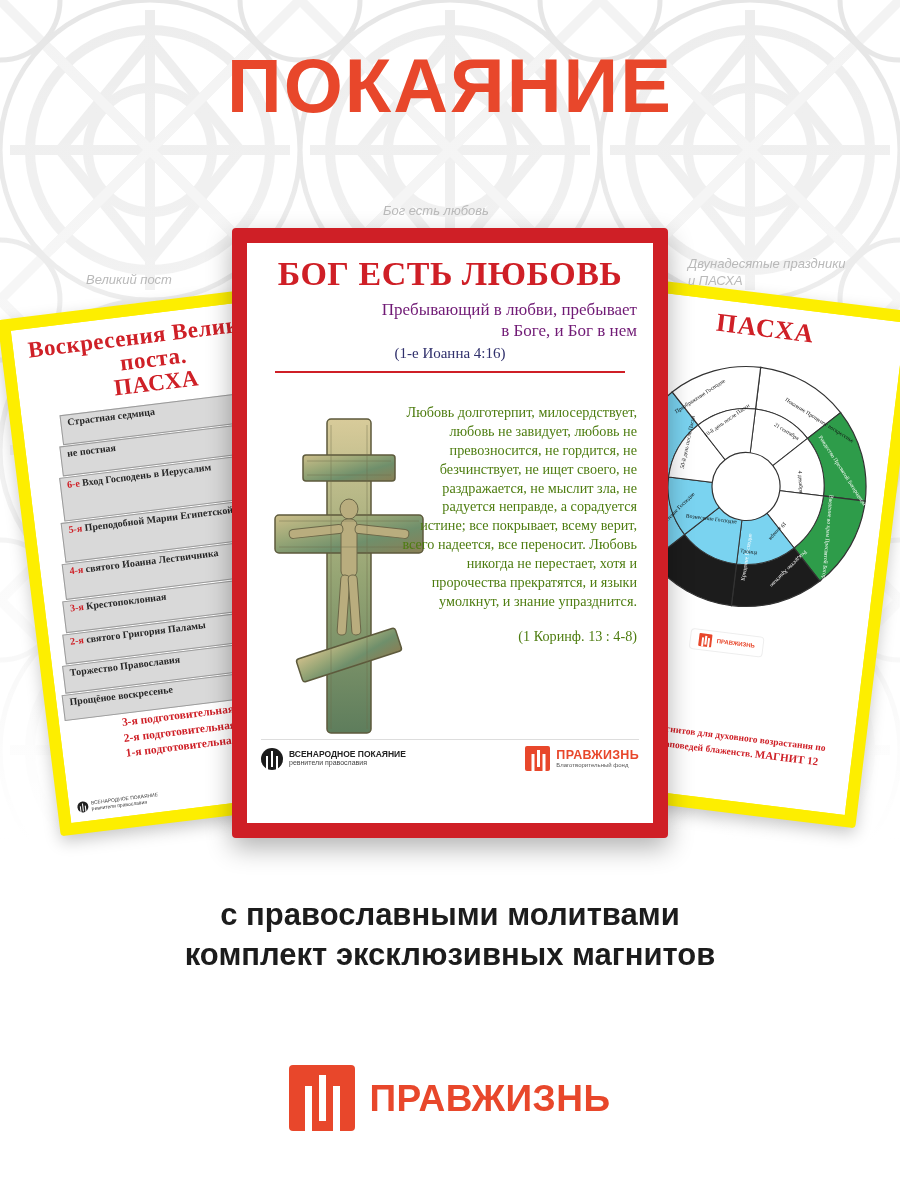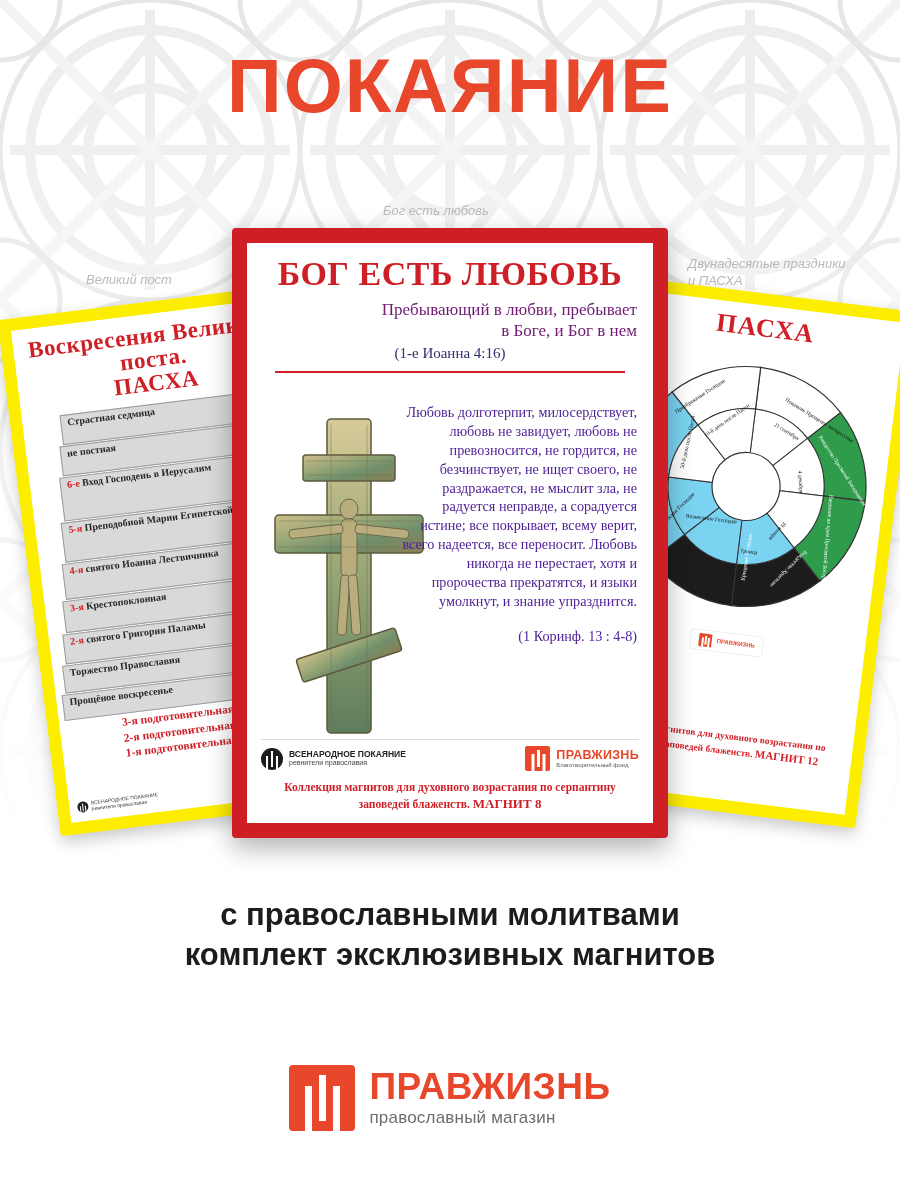--- a/index.html
+++ b/index.html
@@ -263,21 +263,21 @@
   }
   .mid-body {
     position: absolute;
     right: 16px;
     top: 160px;
     width: 235px;
     text-align: right;
     font-family: "Liberation Serif", serif;
     font-size: 14.2px;
     line-height: 1.33;
-    color: #4c1d95;
+    color: #4d7c0f;
   }
   .mid-body .ref { display: block; margin-top: 16px; }
 
   .cross {
     position: absolute;
     left: 22px; top: 168px;
     width: 160px; height: 330px;
   }
 
   .mid-footer {
@@ -619,36 +619,28 @@
         </div>
         <div class="big-logo">
           <span class="mark"></span>
           <span class="name">
             <span>ПРАВЖИЗНЬ</span>
             <small>Благотворительный фонд</small>
           </span>
         </div>
       </div>
 
-      <div class="mid-bottom-red">
-        <div>Коллекция магнитов для духовного возрастания по серпантину</div>
-        <div>
-          <span>заповедей блаженств.</span>
-          <span class="magnit">МАГНИТ 8</span>
-        </div>
-      </div>
     </div>
   </div>
 
 </div>
 
 <div class="subheadline">
   <div>с православными молитвами</div>
   <div>комплект эксклюзивных магнитов</div>
 </div>
 
 <div class="brand">
   <div class="mark"></div>
   <div class="words">
     <div class="name">ПРАВЖИЗНЬ</div>
-    <div class="sub">православный магазин</div>
   </div>
 </div>
 
 </body></html>

